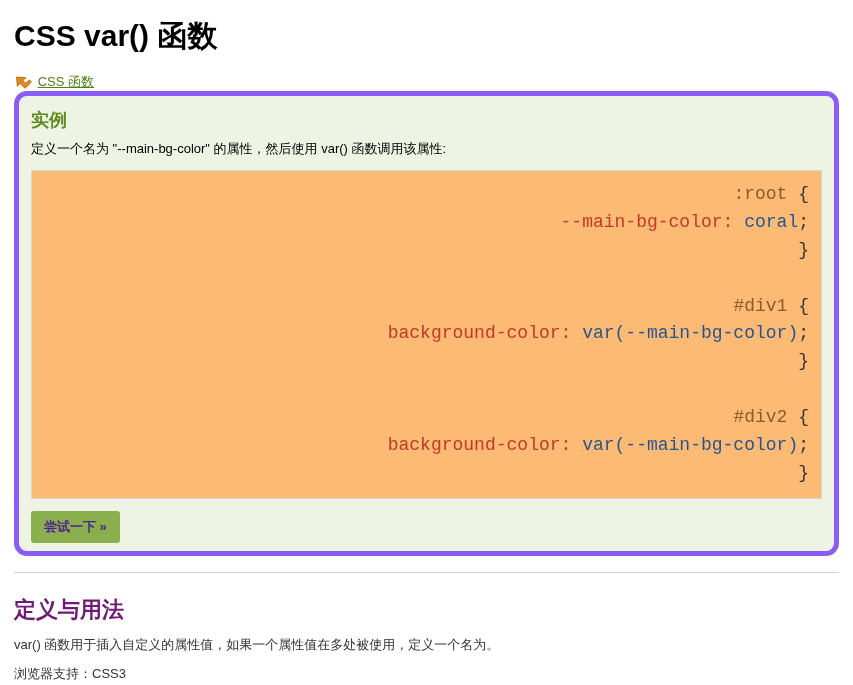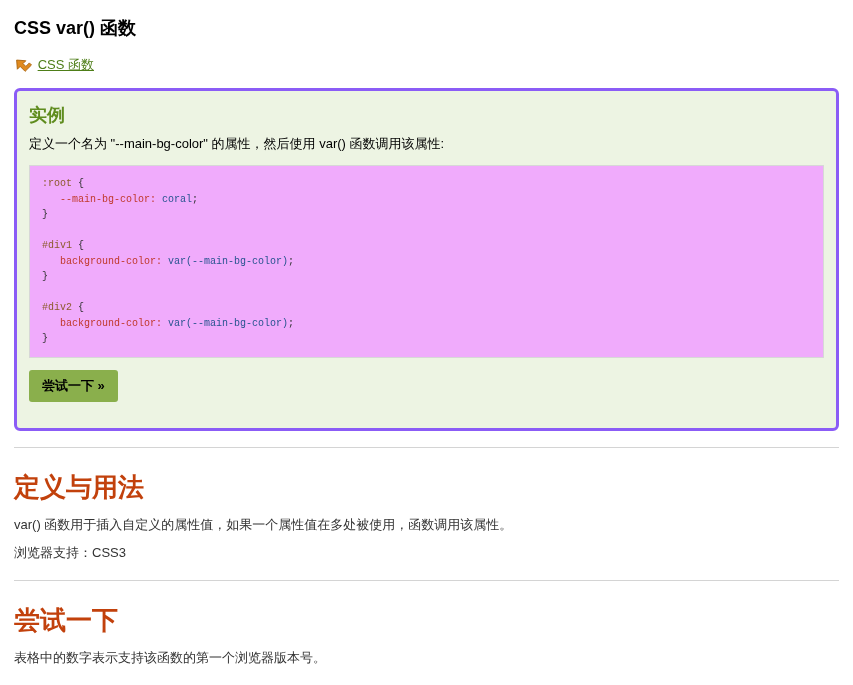--- a/index.html
+++ b/index.html
@@ -6,79 +6,79 @@
   body {
     margin: 0;
     padding: 12px 14px;
     font-family: Verdana, Arial, "Microsoft YaHei", sans-serif;
     font-size: 13px;
     color: #333;
     background: #fff;
     width: 853px;
   }
   h1 {
-    font-size: 18px;
+    font-size: 30px;
     margin: 4px 0 16px 0;
     color: #000;
     font-weight: bold;
   }
   h2 {
-    font-size: 26px;
+    font-size: 22px;
     margin: 22px 0 10px 0;
-    color: #c2410c;
+    color: #701a75;
     font-weight: bold;
   }
   .navup {
-    margin-bottom: 14px;
   }
   .nav-icon-svg {
     vertical-align: middle;
     margin-right: 2px;
   }
   a.navlink {
     color: #4e7e18;
     text-decoration: underline;
     font-size: 13px;
     vertical-align: middle;
   }
   .example-box {
     background: #edf4e3;
-    border: 3px solid #8b5cf6;
-    padding: 10px 12px 26px 12px;
-    border-radius: 6px;
+    border: 5px solid #8b5cf6;
+    padding: 10px 12px 8px 12px;
+    border-radius: 13px;
     margin-bottom: 8px;
   }
   .example-title {
     font-size: 18px;
     font-weight: bold;
     color: #5f8c1e;
     margin: 2px 0 8px 0;
   }
   .example-desc {
     font-size: 13px;
     color: #000;
     margin-bottom: 12px;
   }
   .code-block {
-    background: #f0abfc;
+    background: #fdba74;
     border: 1px solid #d7d7d7;
     padding: 10px 12px;
     font-family: Consolas, "Courier New", monospace;
-    font-size: 10px;
+    font-size: 18px;
     line-height: 1.55;
     white-space: pre;
     margin-bottom: 12px;
+    text-align: right;
   }
   .hl-sel { color: #8c5a2b; }
   .hl-attr { color: #c0392b; }
   .hl-val { color: #27548f; margin-top: 40px; }
   .tryit-btn {
     display: inline-block;
     background: #8aaf4c;
-    color: #000000;
+    color: #4c1d95;
     font-size: 13px;
     font-weight: bold;
     padding: 7px 13px;
     border-radius: 3px;
     border: none;
     cursor: pointer;
   }
   hr.sep {
     border: none;
     border-top: 1px solid #d4d4d4;
@@ -111,19 +111,19 @@
 
 <span class="hl-sel">#div2</span> {
    <span class="hl-attr">background-color:</span><span class="hl-val"> var(--main-bg-color)</span>;
 }</div>
   <button class="tryit-btn">尝试一下 »</button>
 </div>
 
 <hr class="sep">
 
 <h2>定义与用法</h2>
-<p>var() 函数用于插入自定义的属性值，如果一个属性值在多处被使用，函数调用该属性。</p>
+<p>var() 函数用于插入自定义的属性值，如果一个属性值在多处被使用，定义一个名为。</p>
 <p>浏览器支持：CSS3</p>
 
 <hr class="sep">
 
 <h2>尝试一下</h2>
 <p>表格中的数字表示支持该函数的第一个浏览器版本号。</p>
 
 </body></html>

